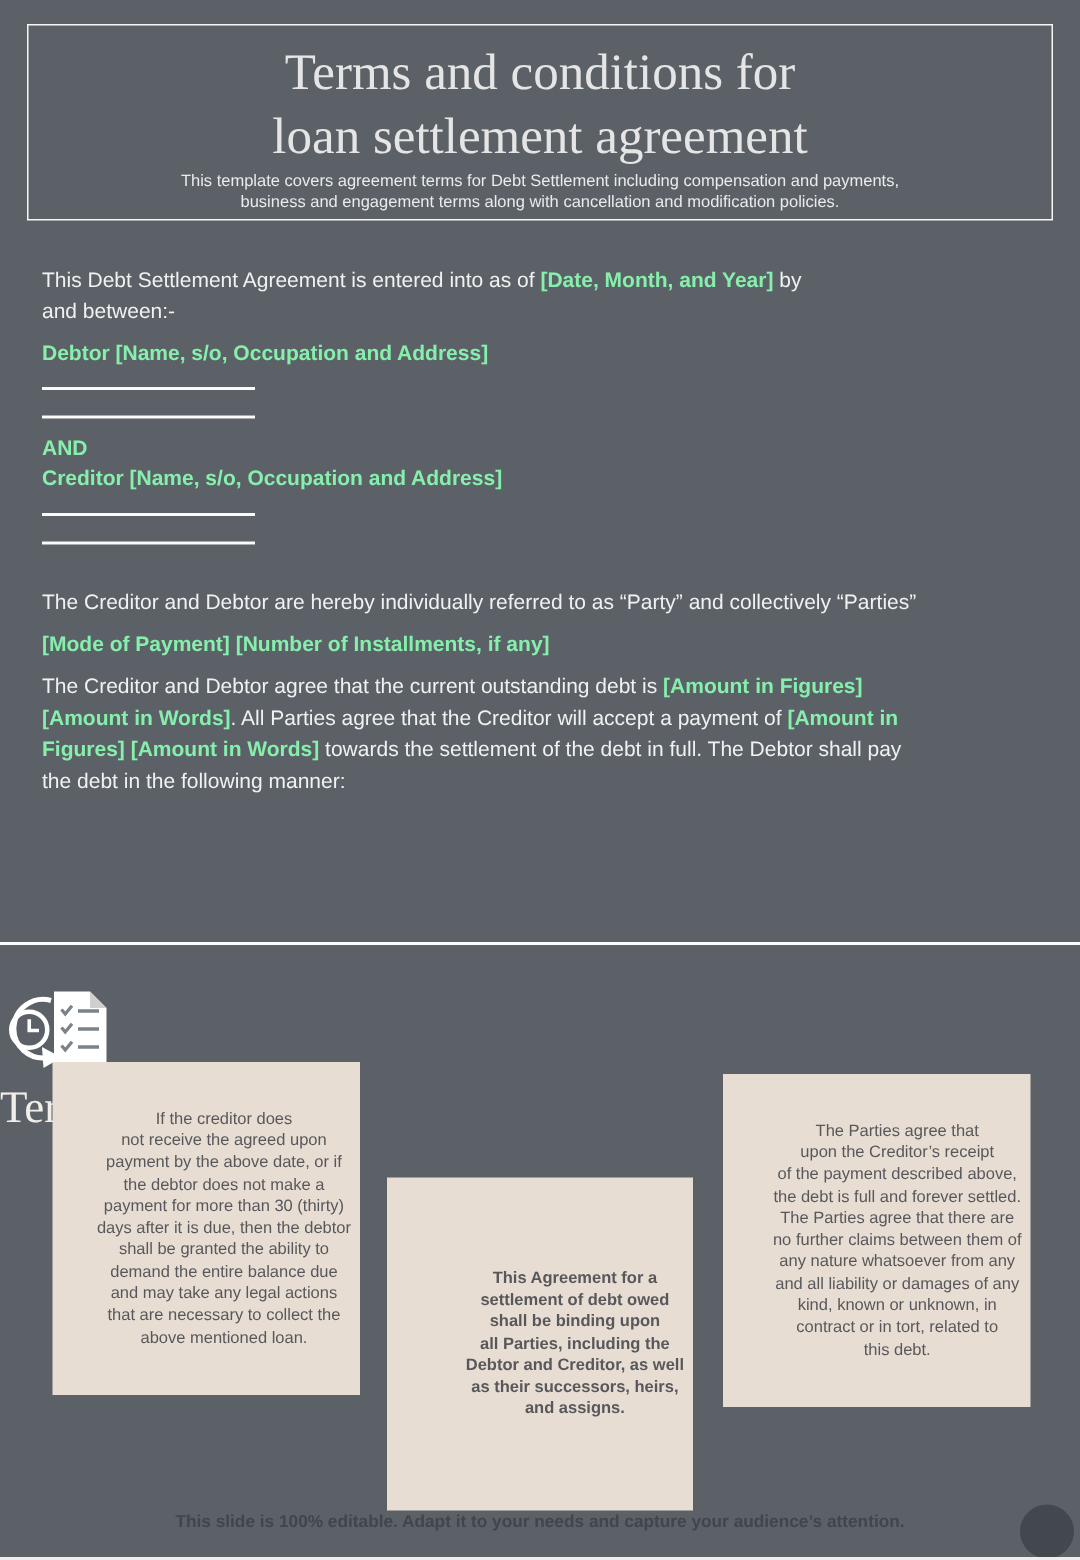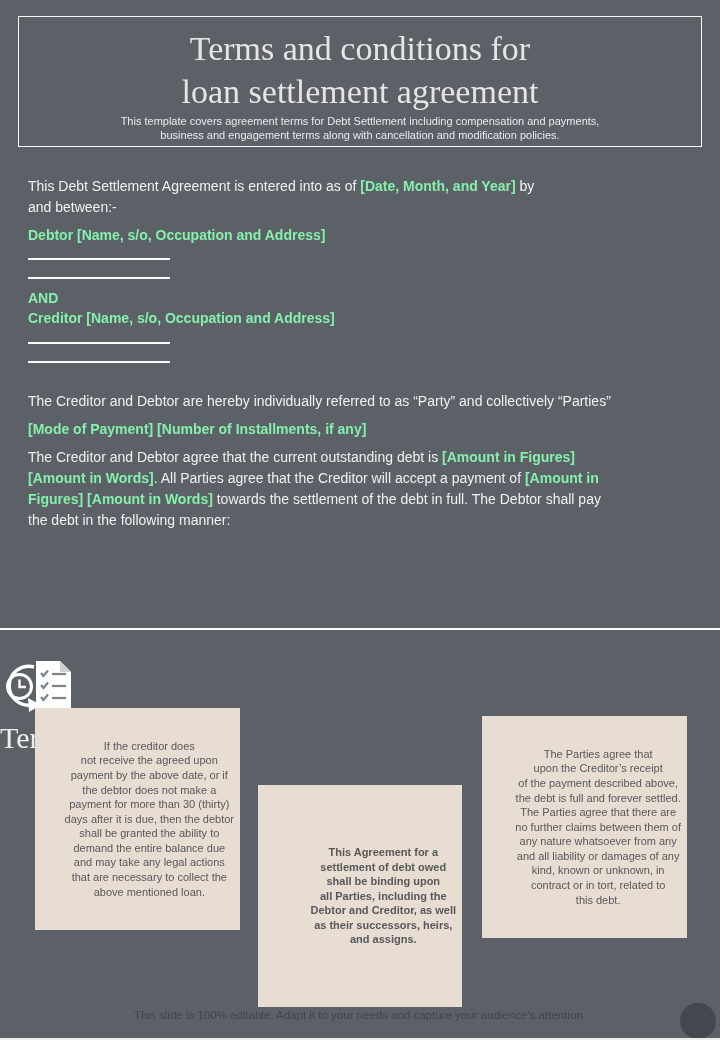--- a/index.html
+++ b/index.html
@@ -93,20 +93,21 @@
   .card span{white-space:pre-line;}
   .card-left{left:35px;top:708px;}
   .card-middle{left:258px;top:785px;width:204px;font-weight:bold;}
   .card-right{left:482px;top:716px;}
   
   .footer{
     position:absolute;left:0;top:1009px;width:720px;
     text-align:center;
     font-size:11.5px;
     color:var(--footer-text);
+    font-weight:bold;
   }
   .corner-circle{
     position:absolute;left:680px;top:1003px;
     width:36px;height:36px;border-radius:50%;
     background:var(--circle);
   }
   .bottom-strip{
     position:absolute;left:0;bottom:0;width:720px;height:2px;
     background:#ededed;
   }

